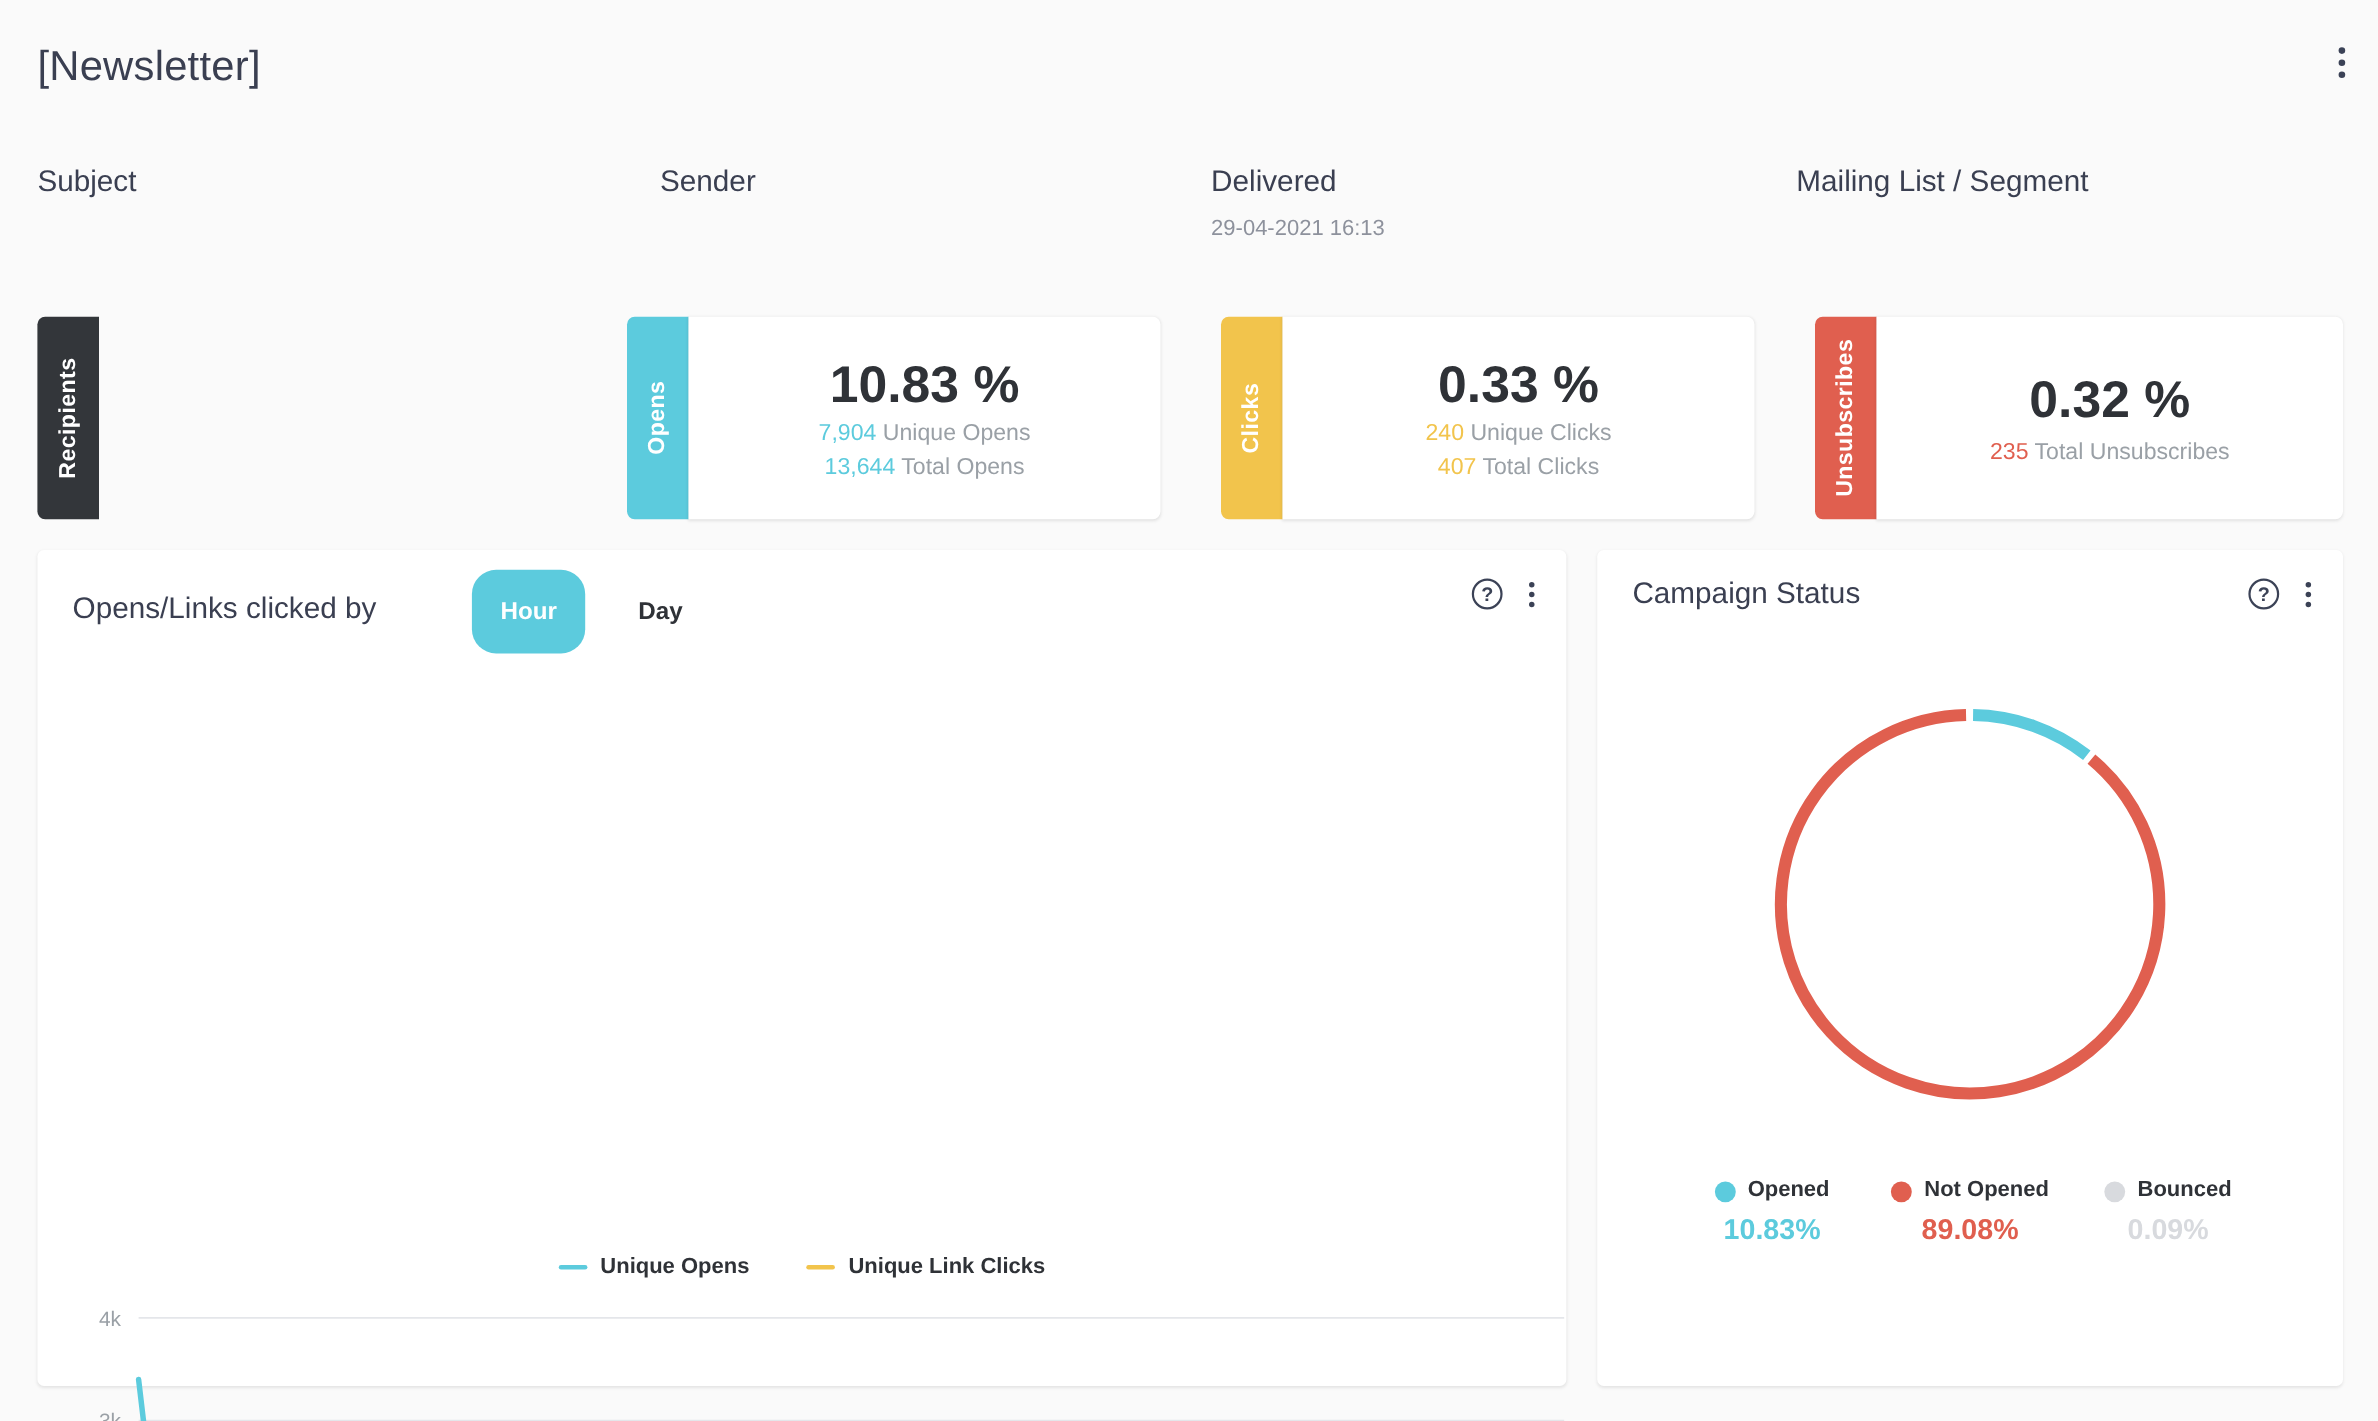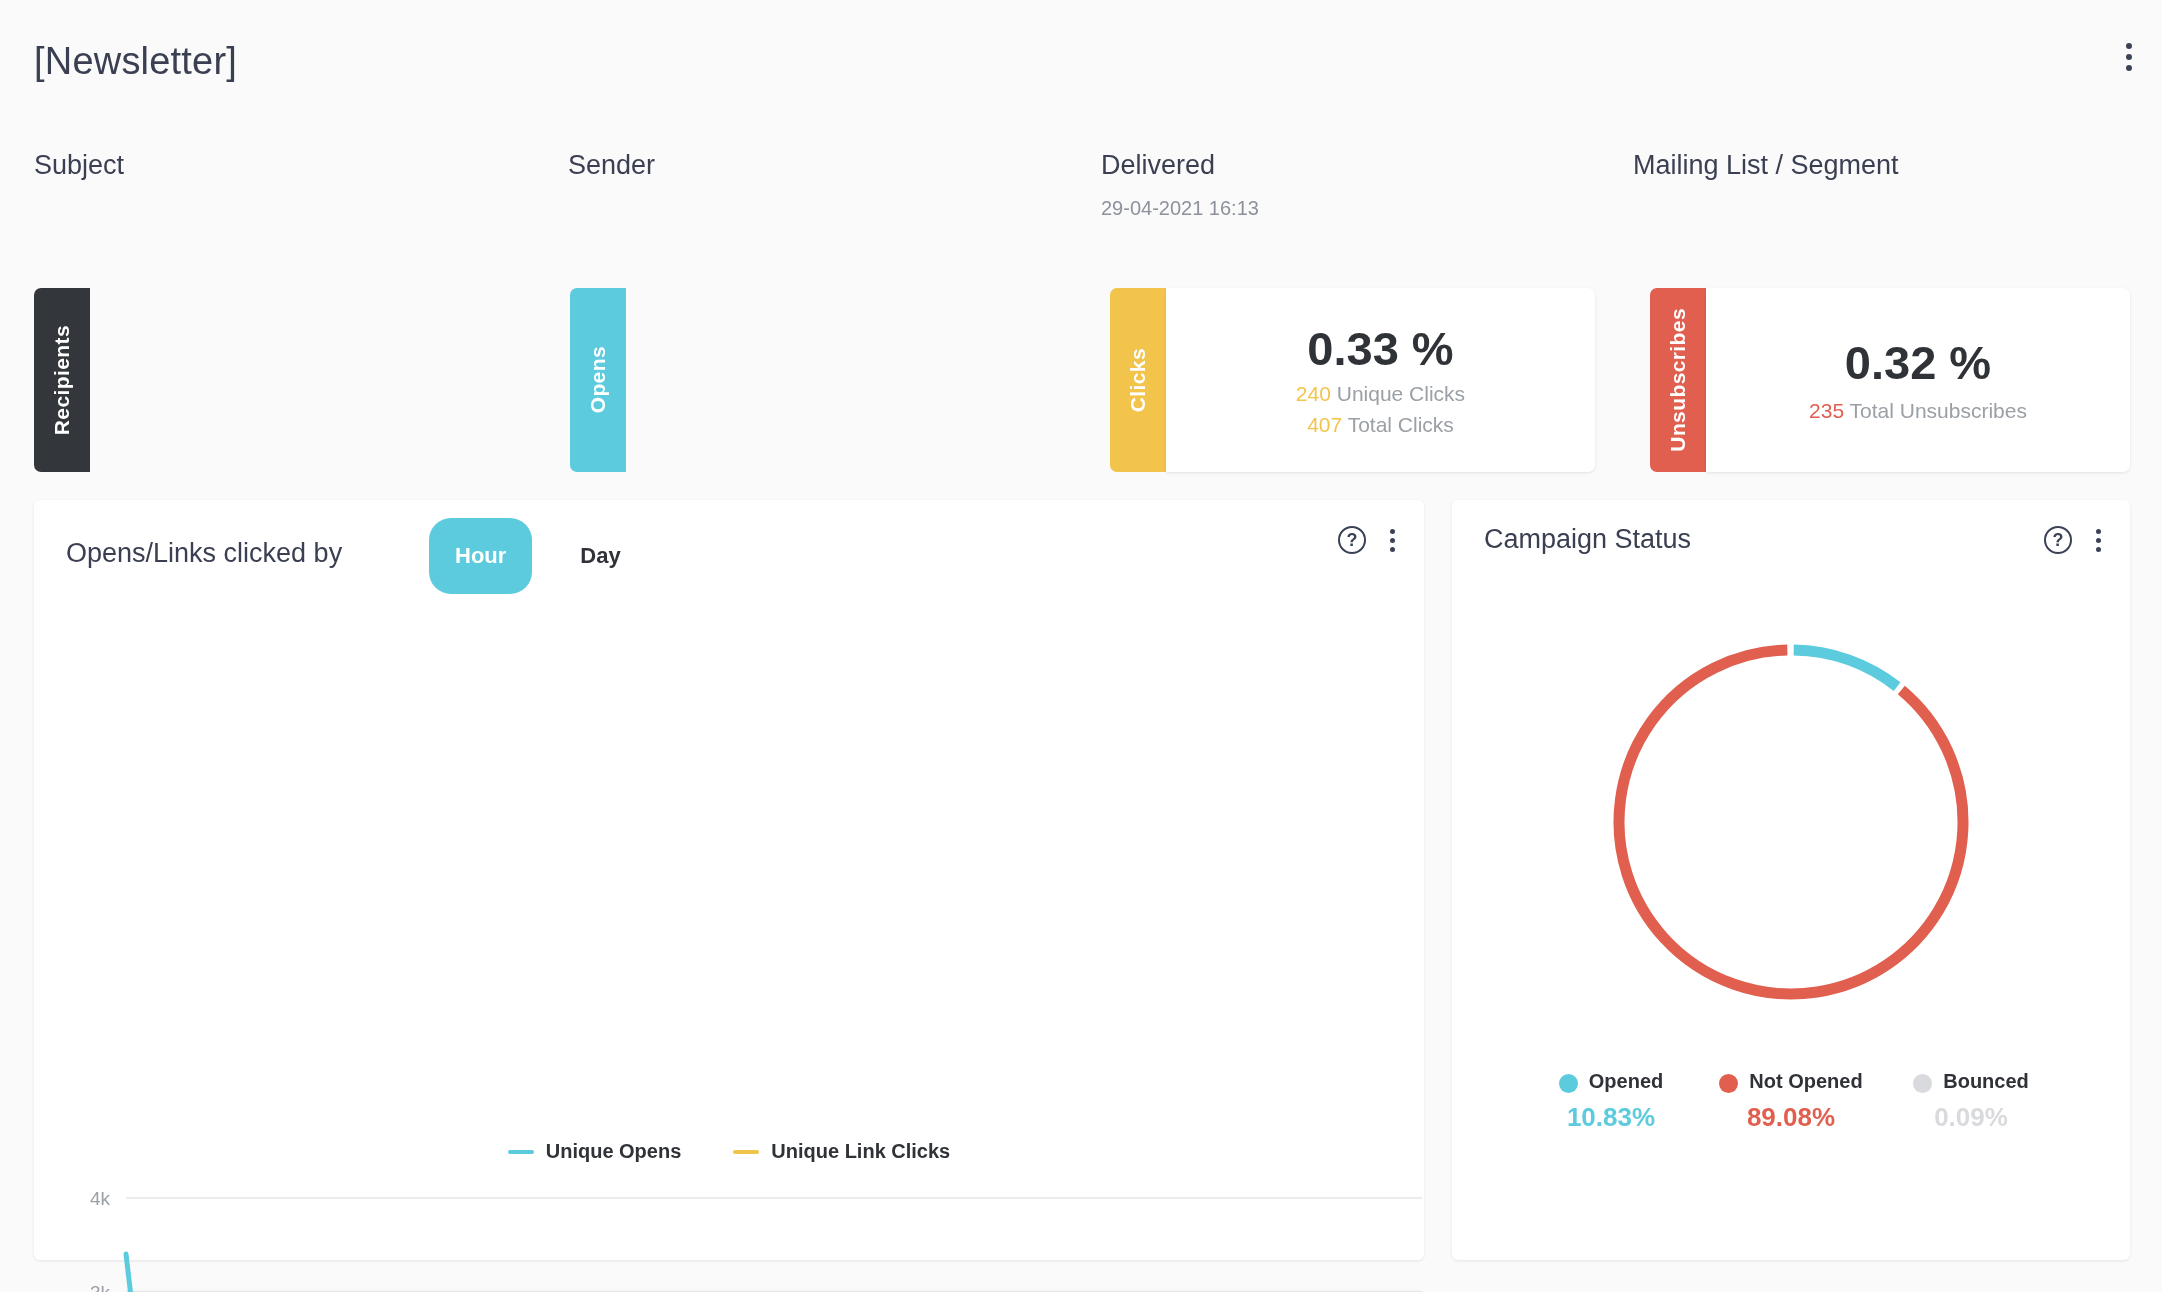--- a/index.html
+++ b/index.html
@@ -24,21 +24,21 @@
     justify-content: center; gap: 5px; cursor: pointer;
   }
   .kebab-top i { display:block; width:6px; height:6px; border-radius:50%; background:#3b4256; }
 
   
   .meta-row { position: absolute; left: 0; top: 150px; width: 2070px; height: 80px; }
   .meta { position: absolute; top: 0; }
   .meta-label { font-size: 27px; color: #3a3f51; font-weight: 400; white-space: nowrap; }
   .meta-value { font-size: 20px; color: #8d919c; margin-top: 16px; white-space: nowrap; }
   .m0 { left: 34px; }
-  .m1 { left: 568px; text-align: right; }
+  .m1 { left: 600px; text-align: right; }
   .m2 { left: 1101px; }
   .m3 { left: 1633px; }
 
   
   .kpi-row { position: absolute; left: 0; top: 288px; width: 2162px; height: 190px; }
   .kpi {
     position: absolute; top: 0; height: 184px;
     display: flex; align-items: stretch;
   }
   .kpi-tab {
@@ -166,20 +166,29 @@
 
     <div class="kpi k0">
       <div class="kpi-tab" style="background: rgb(51, 54, 58);">
         <span>Recipients</span>
       </div>
     </div>
 
     <div class="kpi k1">
       <div class="kpi-tab" style="background: rgb(92, 203, 221);">
         <span>Opens</span>
+      </div>
+      <div class="kpi-body">
+        <div class="kpi-big">10.83 %</div>
+        <div class="kpi-sub">
+          <b style="color: rgb(92, 203, 221);">7,904</b><span> Unique Opens</span>
+        </div>
+        <div class="kpi-sub">
+          <b style="color: rgb(92, 203, 221);">13,644</b><span> Total Opens</span>
+        </div>
       </div>
     </div>
 
     <div class="kpi k2">
       <div class="kpi-tab" style="background: rgb(242, 196, 76);">
         <span>Clicks</span>
       </div>
       <div class="kpi-body">
         <div class="kpi-big">0.33 %</div>
         <div class="kpi-sub">

